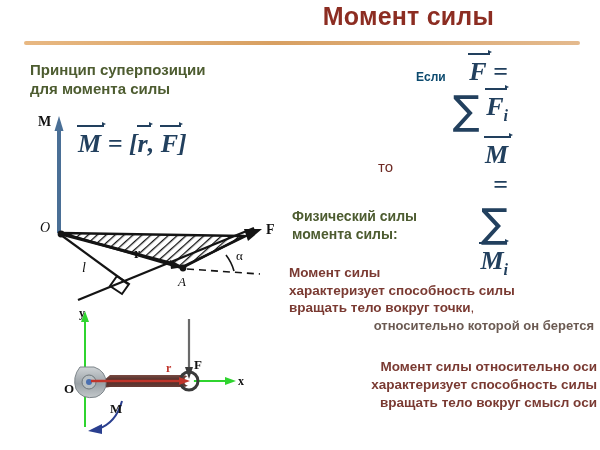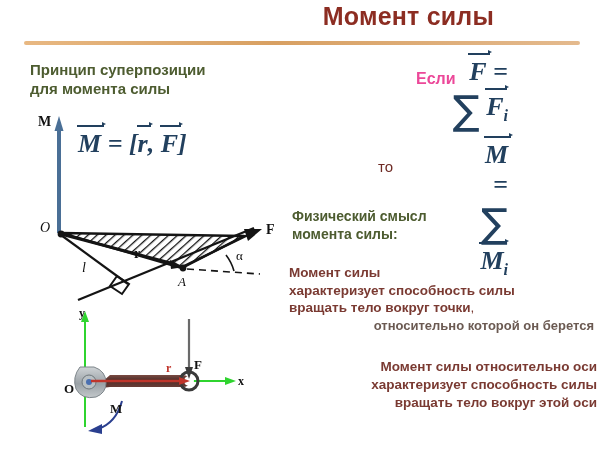--- a/index.html
+++ b/index.html
@@ -45,21 +45,21 @@
   }
   .vec .ah{
     position:absolute; right:-5px; top:-.28em;
     width:0;height:0;
     border-left:4px solid #22405e;
     border-top:2.5px solid transparent;
     border-bottom:2.5px solid transparent;
   }
   .sum{ font-family:"DejaVu Sans", sans-serif; font-style:normal; font-weight:normal; font-size:40px; vertical-align:-9px;}
   .sub{ font-size:.62em; vertical-align:-.35em;}
-  .ifw{ position:absolute; left:375px; top:70px; font-size:16px; font-weight:bold; color:#ec4899;padding-left:41px;}
+  .ifw{ position:absolute; left:375px; top:70px; font-size:12px; font-weight:bold; color:#0c4a6e;padding-left:41px;}
   .tow{ position:absolute; left:378px; top:158px; font-size:15px; font-weight:normal; color:#6e2a24;}
 
   
   .phys-head{
     position:absolute; left:292px; top:207px; width:300px;
     font-size:14px; font-weight:bold; color:#4d5c30; line-height:18px;
   }
   .para1{
     position:absolute; left:289px; top:264px; width:305px;
     font-size:13.5px; line-height:17.5px; color:#7a3a32;
@@ -97,35 +97,35 @@
   <div class="math f-right1">
     <span class="vec">F<span class="ah"></span></span> <span style="font-style:normal">=</span> <span class="sum">∑</span> <span class="vec">F<span class="ah"></span></span><span class="sub">i</span>
   </div>
 
   <div class="tow">то</div>
   <div class="math f-right2">
     <span class="vec">M<span class="ah"></span></span> <span style="font-style:normal">=</span> <span class="sum">∑</span> <span class="vec">M<span class="ah"></span></span><span class="sub">i</span>
   </div>
 
   <div class="phys-head">
-    <div>Физический смысл</div>
+    <div>Физический силы</div>
     <div>момента силы:</div>
   </div>
 
   <div class="para1">
     <div><b>Момент силы</b></div>
     <div><b>характеризует способность силы</b></div>
     <div><b>вращать тело вокруг точки</b><span>,</span></div>
     <div class="plain">относительно которой он берется</div>
   </div>
 
   <div class="para2">
     <div>Момент силы относительно оси</div>
     <div>характеризует способность силы</div>
-    <div>вращать тело вокруг этой оси</div>
+    <div>вращать тело вокруг смысл оси</div>
   </div>
 
   <div class="diagram" id="topfig">
     <svg width="260" height="200" viewBox="0 0 260 200">
       <defs>
         <pattern id="hatch" width="6" height="6" patternTransform="rotate(48)" patternUnits="userSpaceOnUse">
           <line x1="0" y1="0" x2="0" y2="6" stroke="#141414" stroke-width="2.6"></line>
         </pattern>
       </defs>
 

